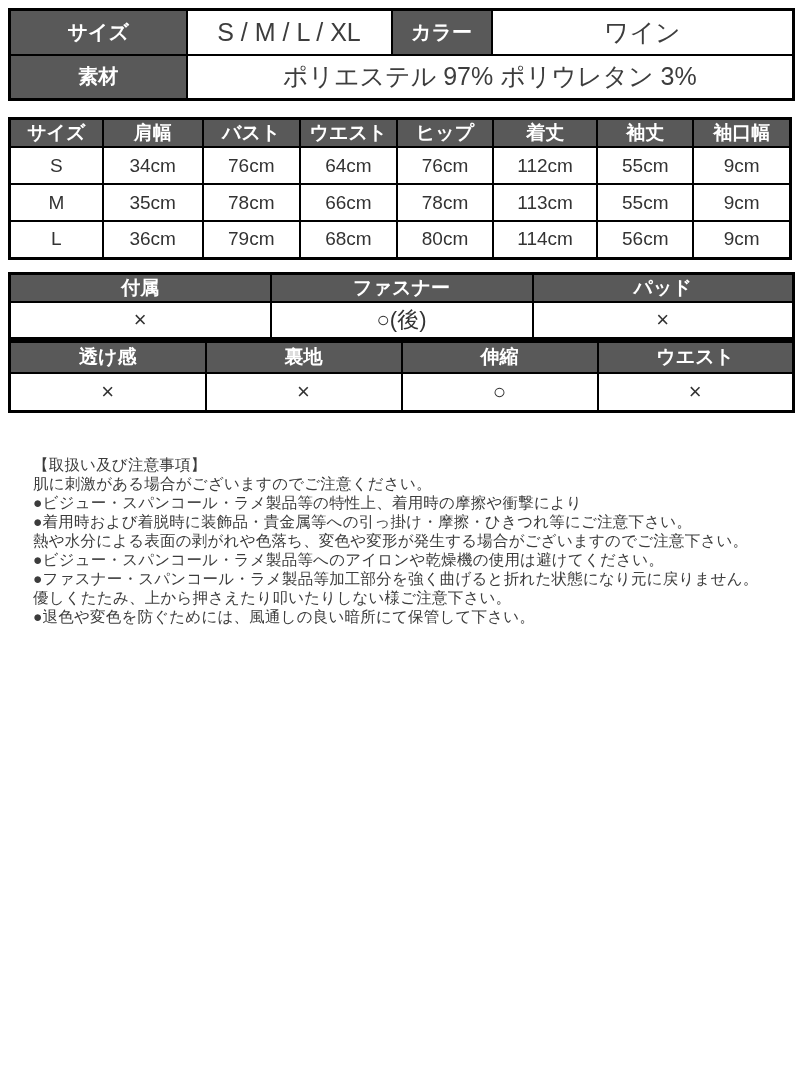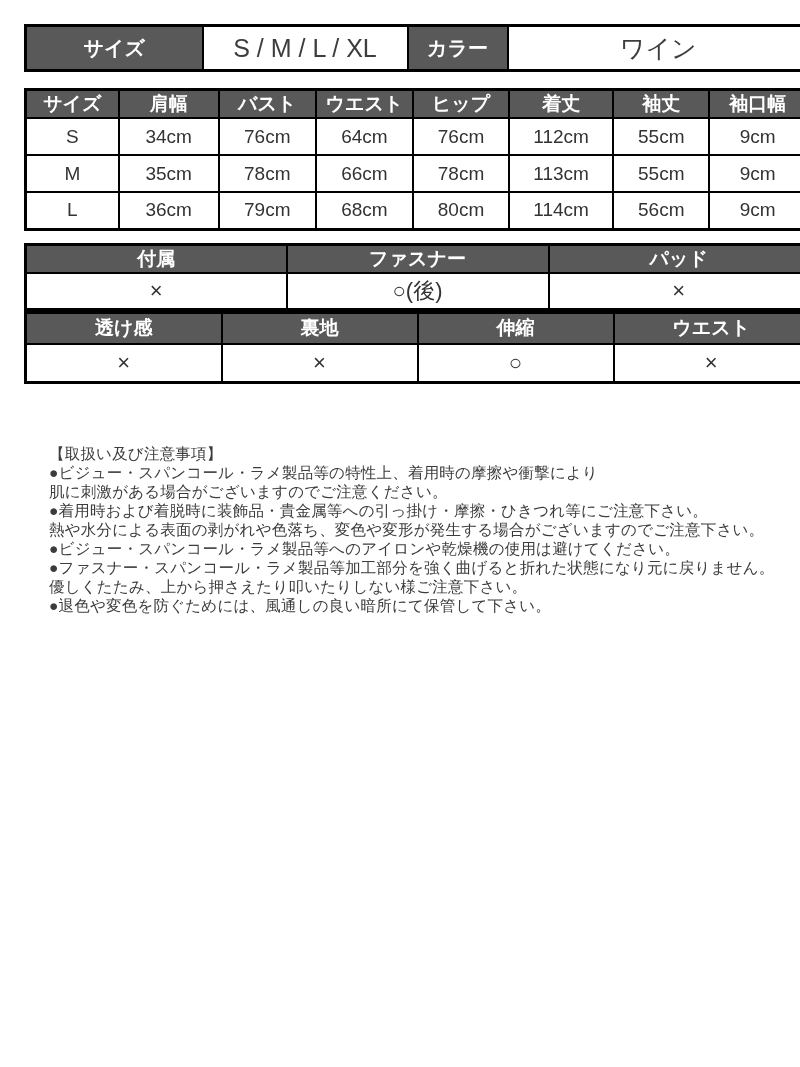--- a/index.html
+++ b/index.html
@@ -3,21 +3,21 @@
 <meta charset="utf-8">
 <style>
   * { box-sizing: border-box; }
   html, body {
     margin: 0; padding: 0;
     width: 800px; height: 1067px;
     background: #ffffff;
     font-family: "Liberation Sans", "DejaVu Sans", sans-serif;
     overflow: hidden;
   }
-  .page { padding: 24px; width: 800px; }
+  .page { padding: 8px; width: 800px; }
 
   table {
     border-collapse: collapse;
     table-layout: fixed;
     width: 784px;
   }
   td, th {
     border: 2px solid var(--border-color, #000);
     text-align: center;
     vertical-align: middle;
@@ -45,21 +45,21 @@
   .size-chart td { height: 37px; font-size: 19px; color: #333333; }
 
   
   .features th { height: 27px; font-size: 19px; text-align: center; }
   .features td { height: 37px; font-size: 22px; color: #333333; }
   .features-2 th { height: 31px; }
   .features-2 td { height: 39px; }
 
   
   .notes {
-    margin-top: 60px;
+    margin-top: 42px;
     margin-left: 25px;
     font-size: 15.5px;
     line-height: 19px;
     color: #3c3c3c;
     letter-spacing: 0.2px;
   }
   .notes div { white-space: nowrap; }
 </style>
 </head>
 <body>
@@ -72,20 +72,24 @@
         <col style="width:205px">
         <col style="width:100px">
         <col style="width:302px">
     </colgroup>
     <tbody>
         <tr>
       <td class="hdr">サイズ</td>
       <td class="val">S / M / L / XL</td>
       <td class="hdr">カラー</td>
       <td class="val">ワイン</td>
+    </tr>
+    <tr>
+      <td class="hdr">素材</td>
+      <td class="val" colspan="3">ポリエステル 97%  ポリウレタン 3%</td>
     </tr>
   </tbody>
     </table>
 
   <table class="size-chart">
     <colgroup>
       <col style="width:93px">
         <col style="width:100px">
         <col style="width:97px">
         <col style="width:97px">
@@ -176,22 +180,22 @@
       <td>×</td>
       <td>×</td>
       <td>○</td>
       <td>×</td>
     </tr>
   </tbody>
     </table>
 
   <div class="notes">
     <div>【取扱い及び注意事項】</div>
+    <div>肌に刺激がある場合がございますのでご注意ください。</div>
     <div>●ビジュー・スパンコール・ラメ製品等の特性上、着用時の摩擦や衝撃により</div>
-    <div>肌に刺激がある場合がございますのでご注意ください。</div>
     <div>●着用時および着脱時に装飾品・貴金属等への引っ掛け・摩擦・ひきつれ等にご注意下さい。</div>
     <div>熱や水分による表面の剥がれや色落ち、変色や変形が発生する場合がございますのでご注意下さい。</div>
     <div>●ビジュー・スパンコール・ラメ製品等へのアイロンや乾燥機の使用は避けてください。</div>
     <div>●ファスナー・スパンコール・ラメ製品等加工部分を強く曲げると折れた状態になり元に戻りません。</div>
     <div>優しくたたみ、上から押さえたり叩いたりしない様ご注意下さい。</div>
     <div>●退色や変色を防ぐためには、風通しの良い暗所にて保管して下さい。</div>
   </div>
 
 </div>
 

